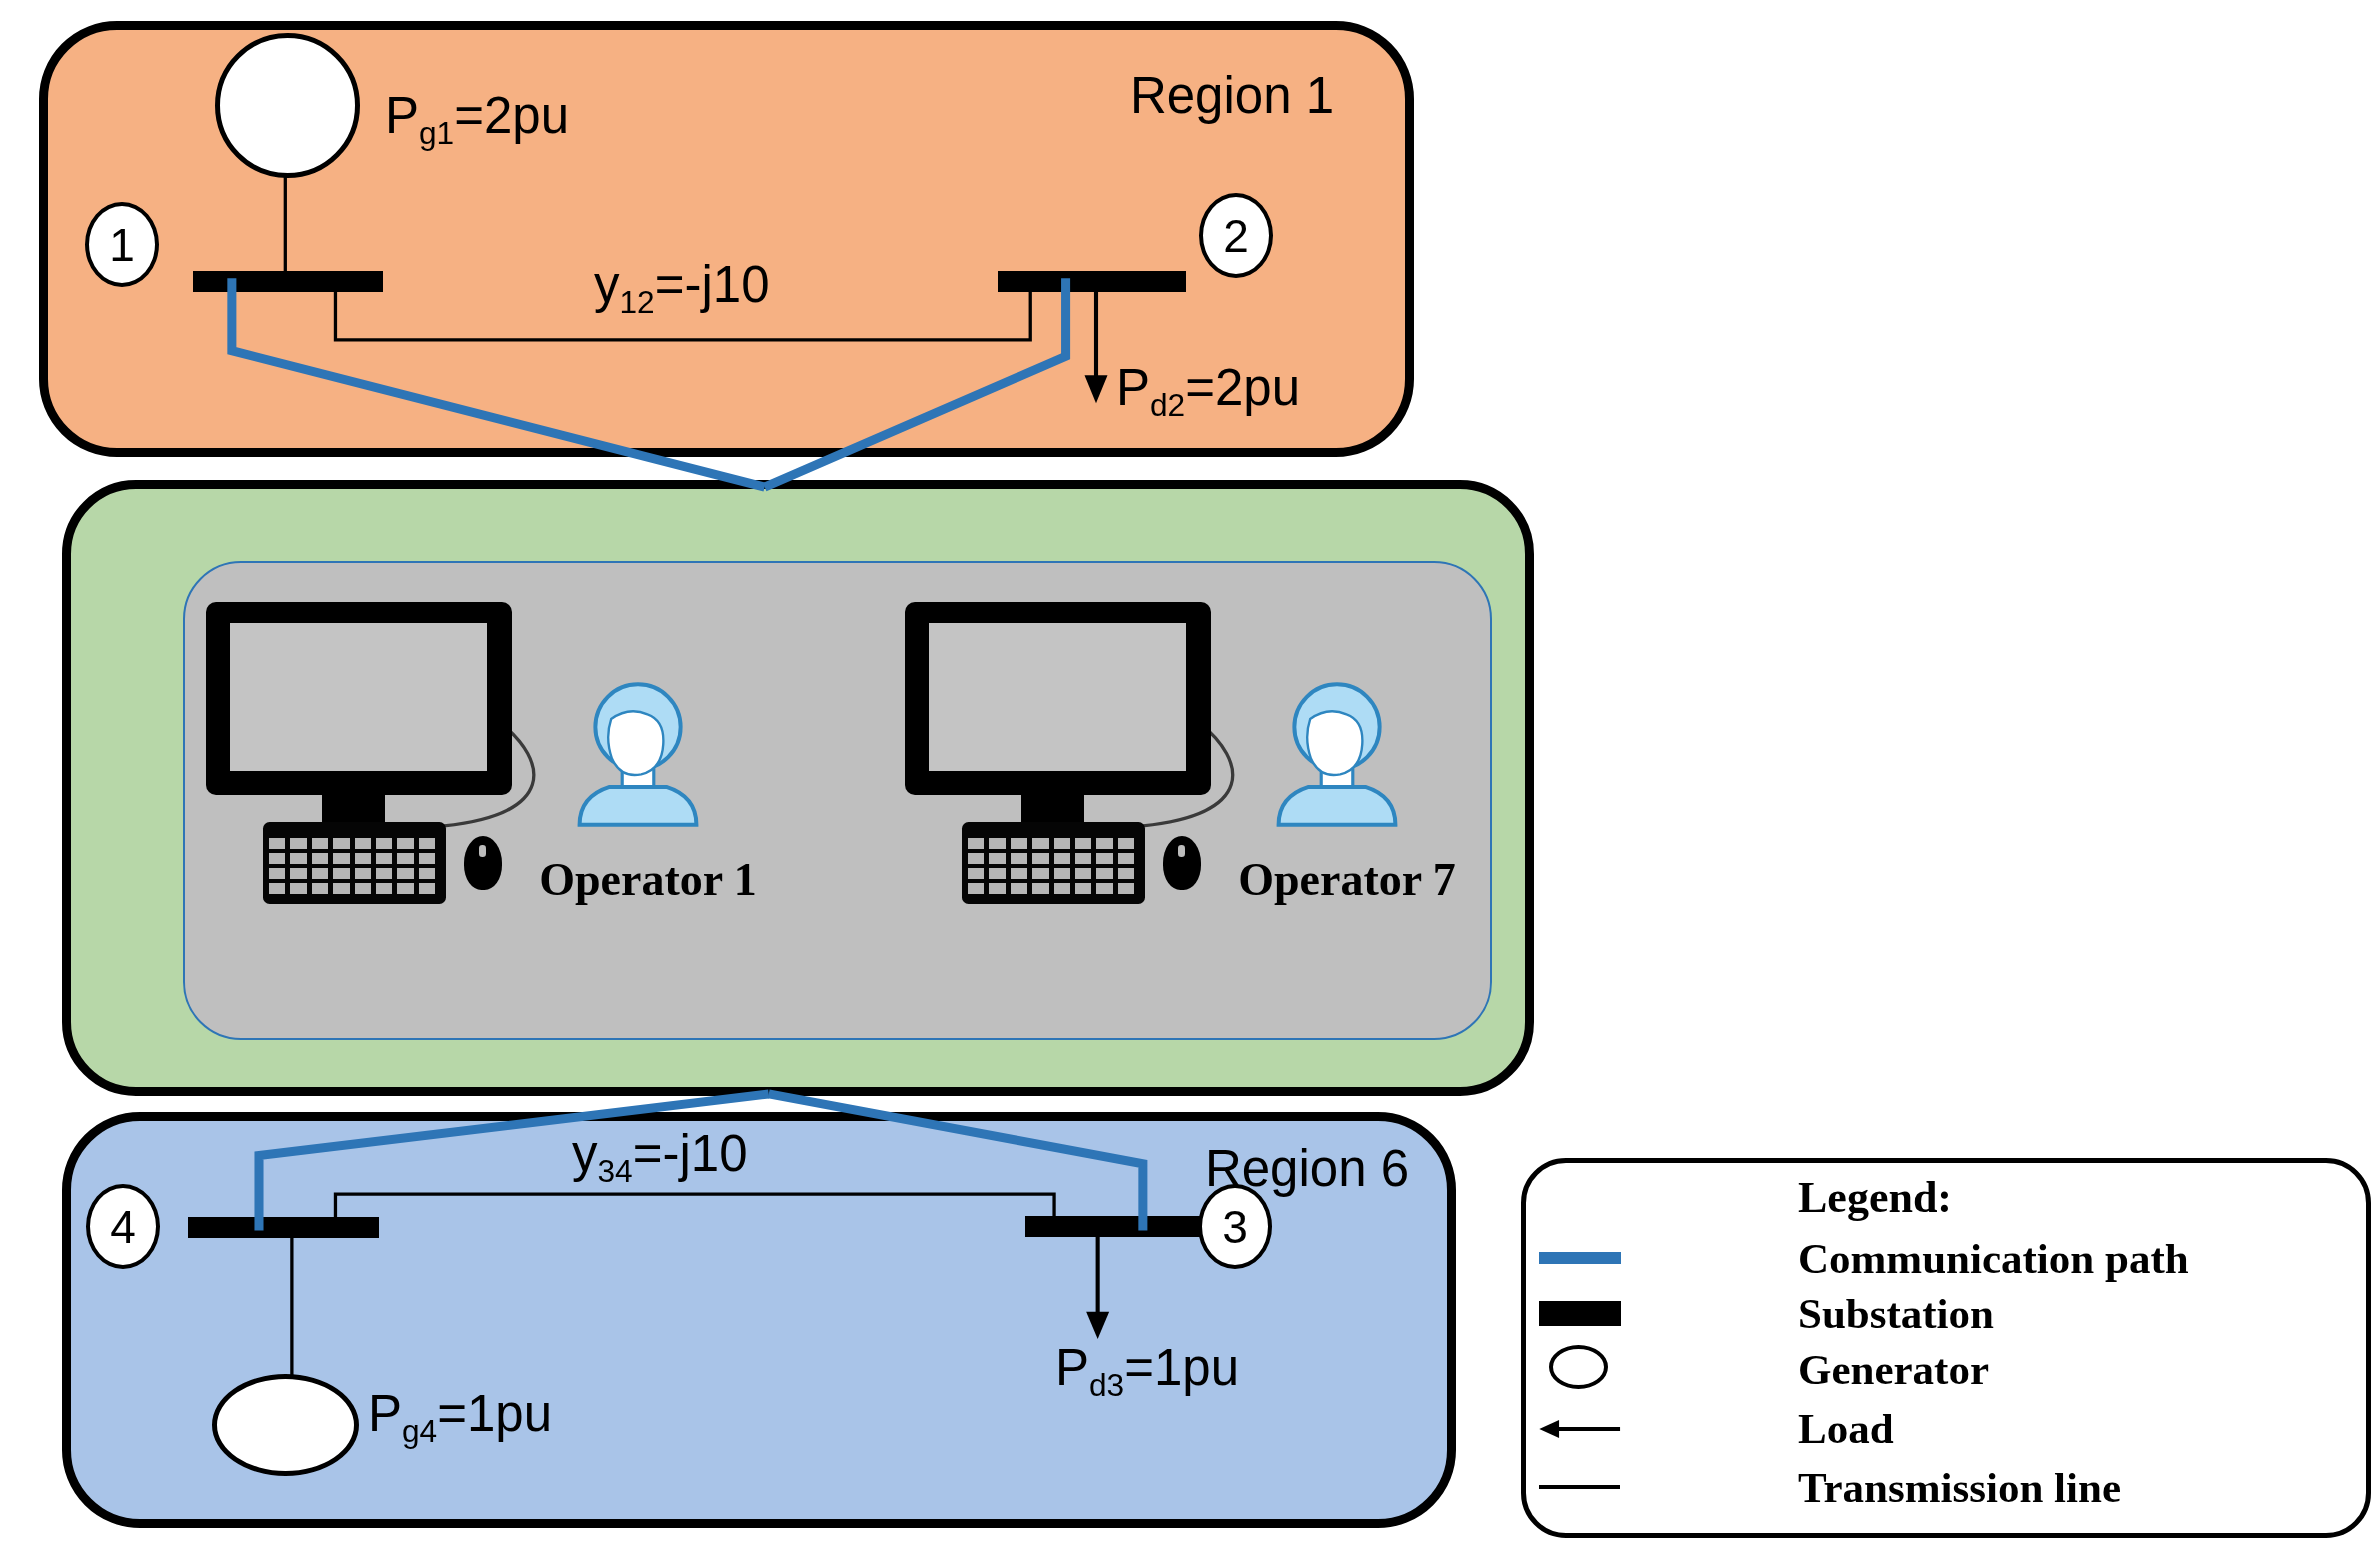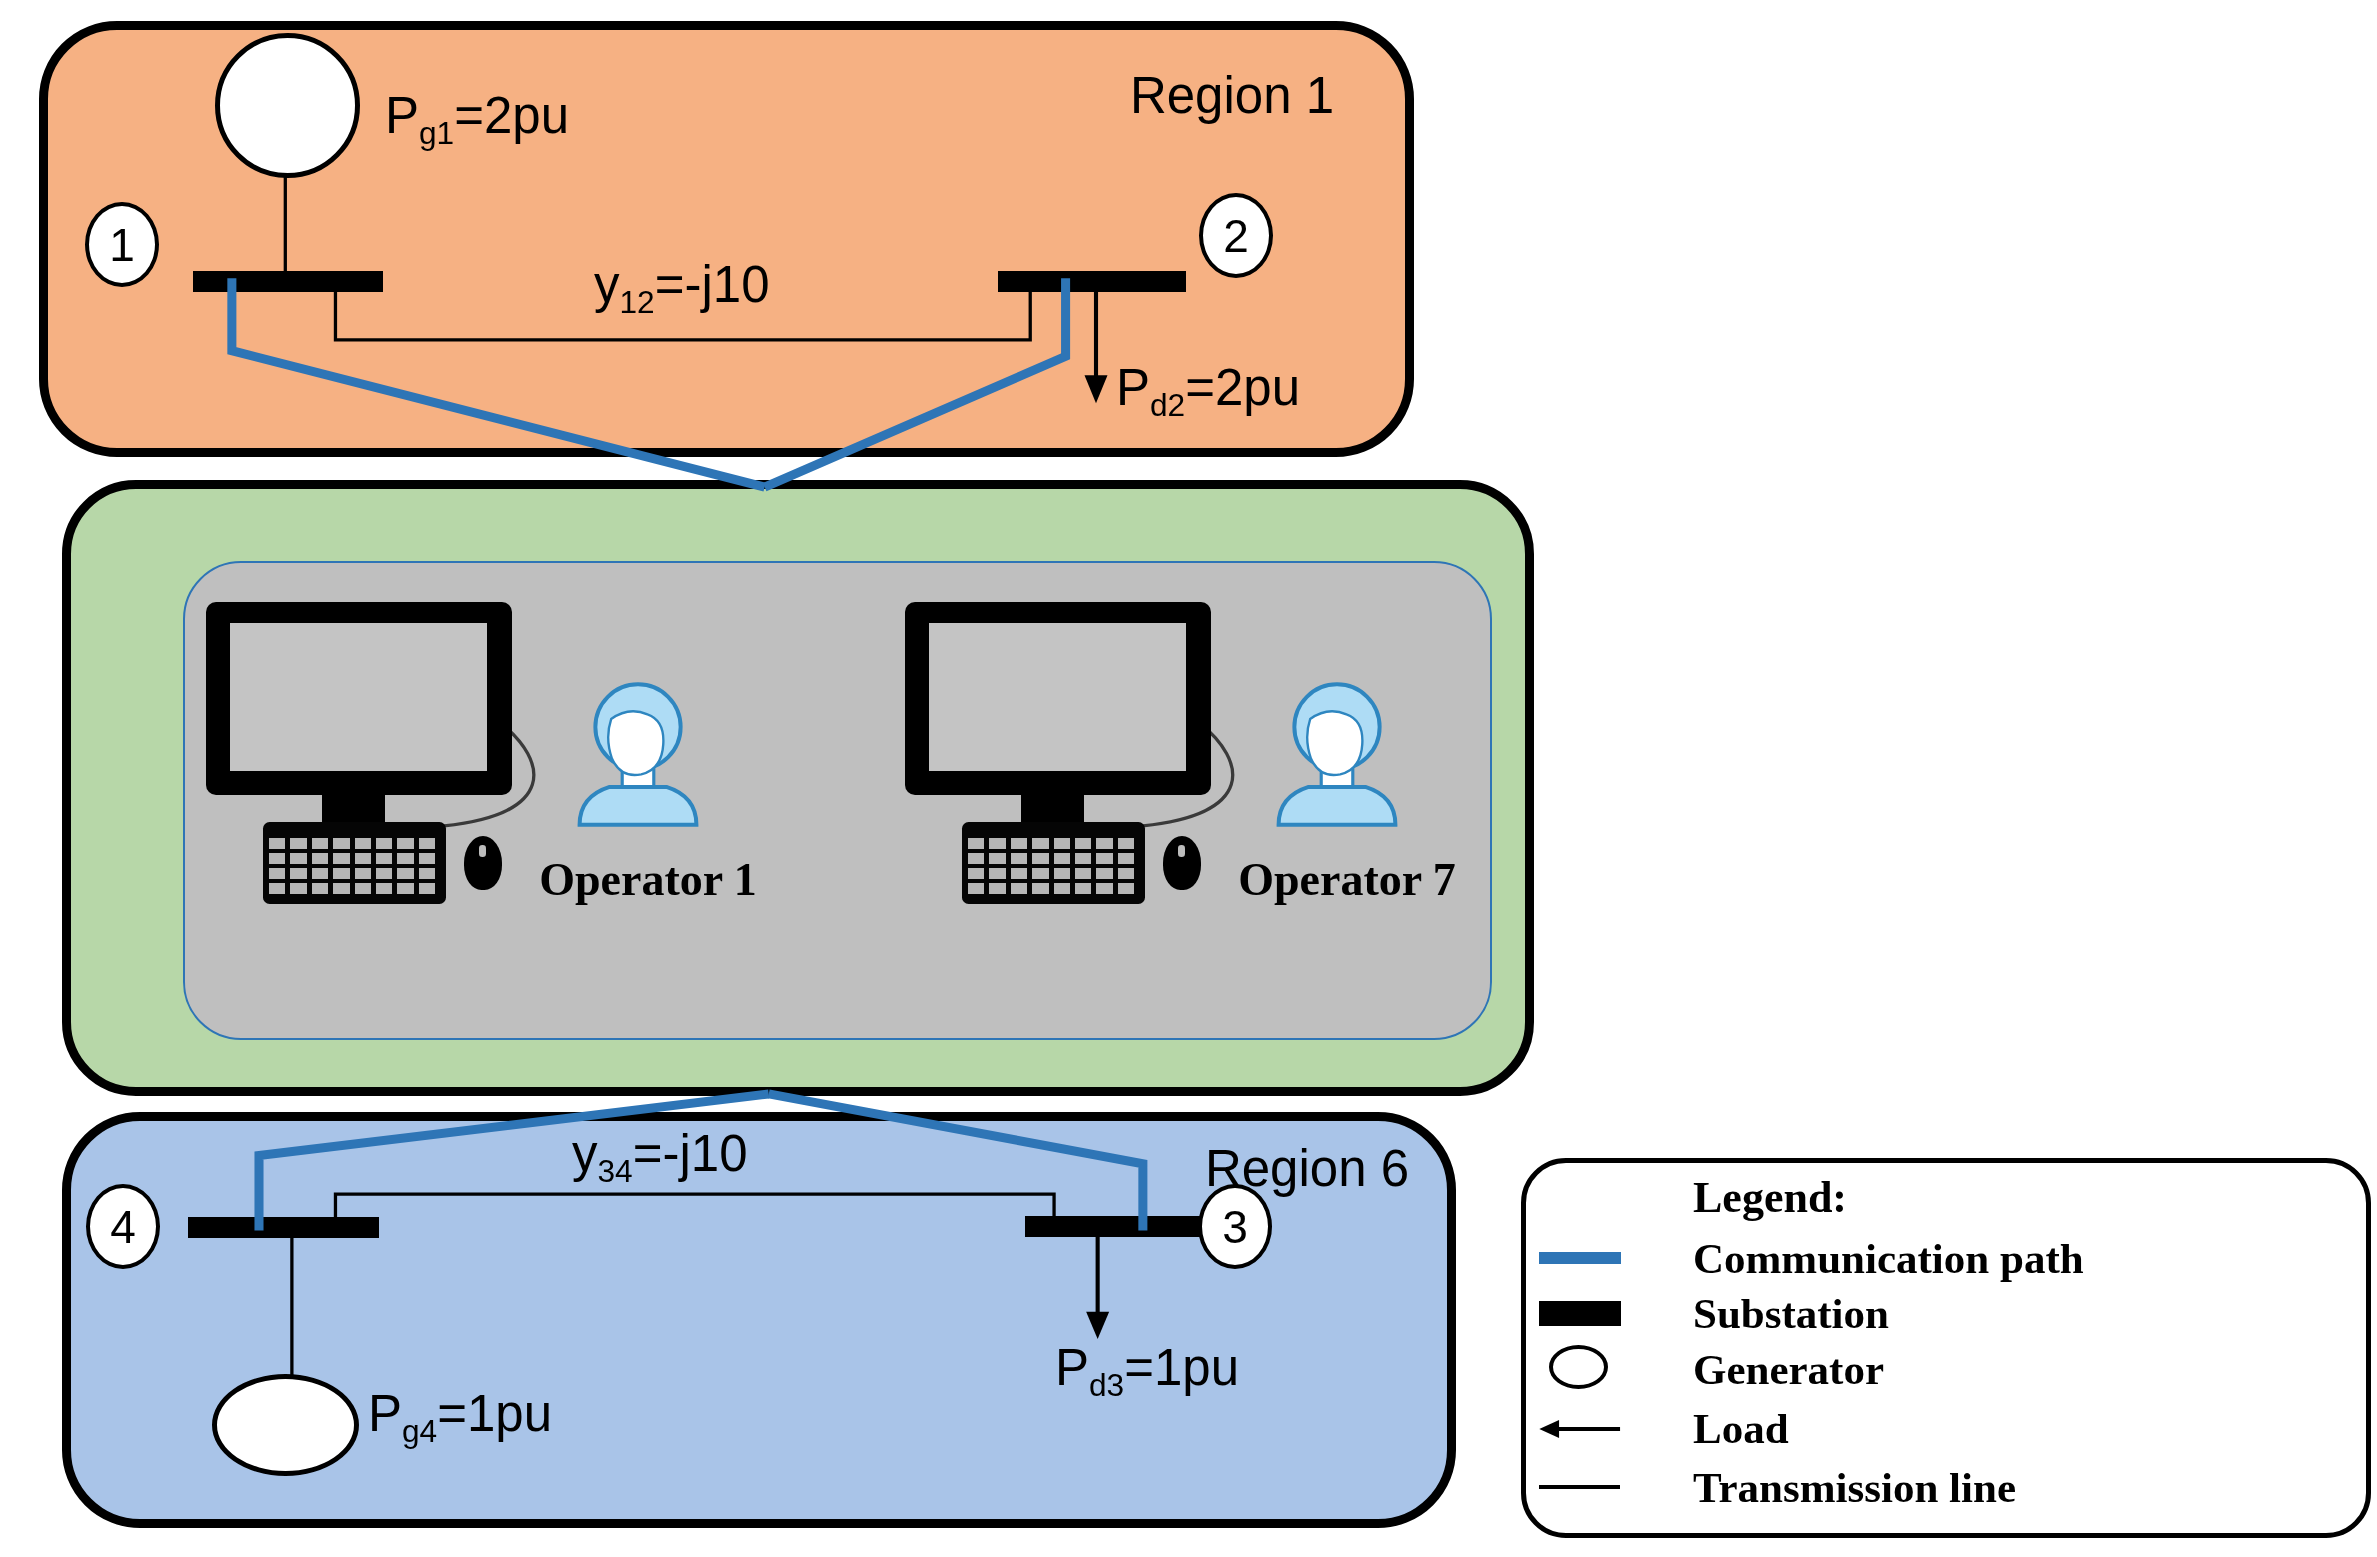--- a/index.html
+++ b/index.html
@@ -31,21 +31,21 @@
   .stand{position:absolute;background:#000;z-index:2;}
   .keyboard{position:absolute;background:#050505;border-radius:6.6px;z-index:3;}
   .keys{position:absolute;left:5.8px;right:5.8px;top:16.4px;bottom:7.4px;
         background-image:
           repeating-linear-gradient(180deg, rgba(0,0,0,0) 0 10.7px, #050505 10.7px 15px),
           repeating-linear-gradient(90deg, #b6b6b6 0 16.4px, #050505 16.4px 21.4px);}
   .mouse{position:absolute;background:#000;border-radius:50% 50% 46% 46%;z-index:3;}
   .wheel{position:absolute;width:6.6px;height:11.5px;background:#bdbdbd;border-radius:3.3px;z-index:4;}
   .legendbox{position:absolute;left:1521px;top:1158px;width:850px;height:380px;box-sizing:border-box;
              border:5px solid #000;border-radius:45px;background:#fff;z-index:0;}
-  .lg-label{position:absolute;left:1693px;transform:translateY(-50%);font-size:43px;line-height:1;z-index:4;white-space:nowrap;}
+  .lg-label{position:absolute;left:1798px;transform:translateY(-50%);font-size:43px;line-height:1;z-index:4;white-space:nowrap;}
   .lg-marker{position:absolute;z-index:4;}
 </style>
 </head>
 <body>
 
 <div class="canvas">
 
   <div class="box z0" style="left:39px;top:21.4px;width:1375px;height:436px;border-radius:78px;background:var(--region1-fill);"></div>
   <div class="box z0" style="left:62px;top:480px;width:1472px;height:616px;border-radius:74px;background:var(--control-center-fill);"></div>
   <div class="abs z1" style="left:183px;top:561px;width:1309px;height:479px;border:2.5px solid var(--communication-blue);

